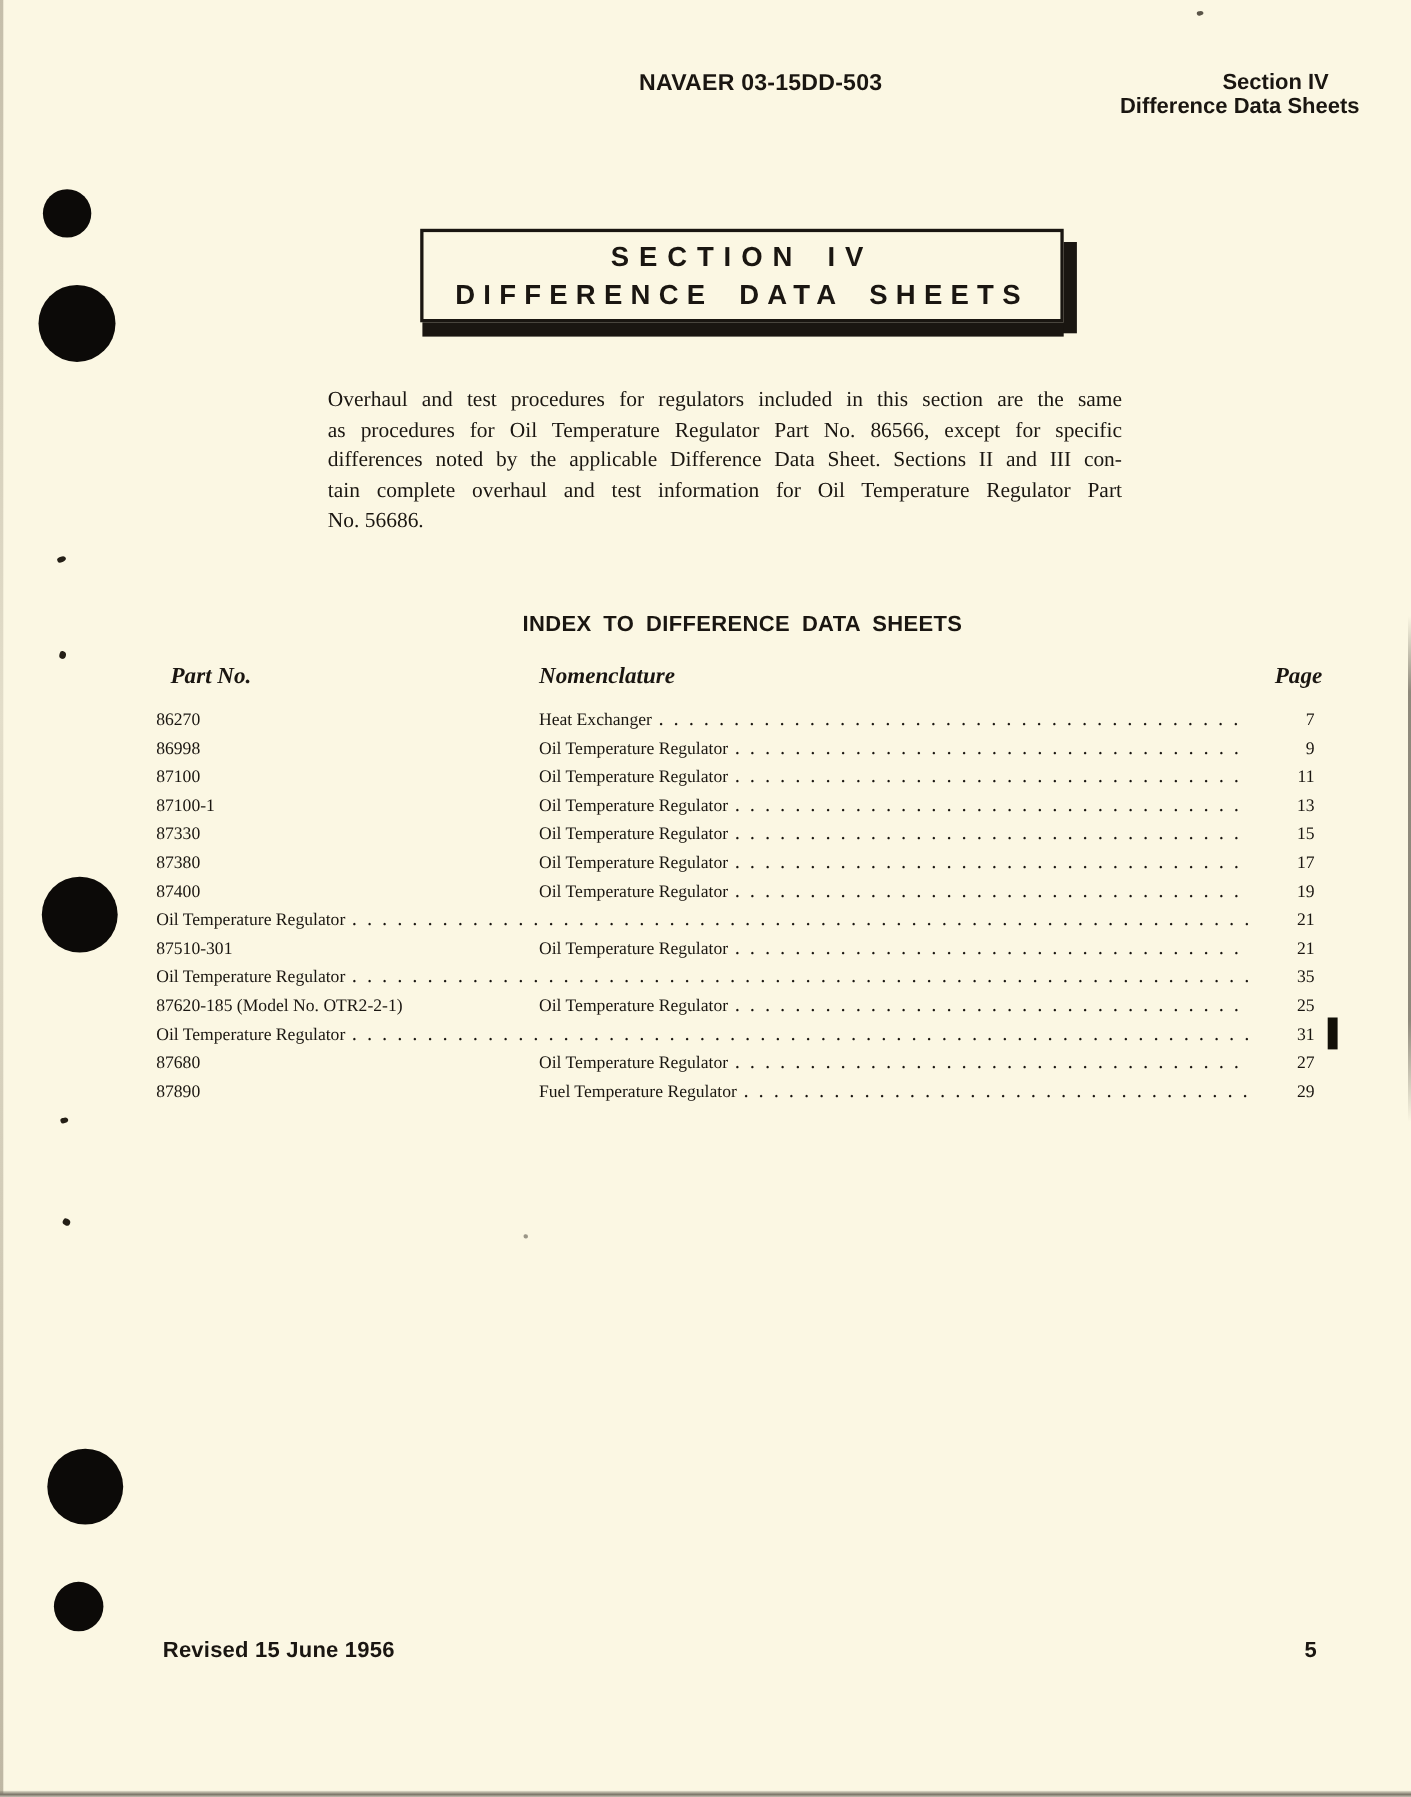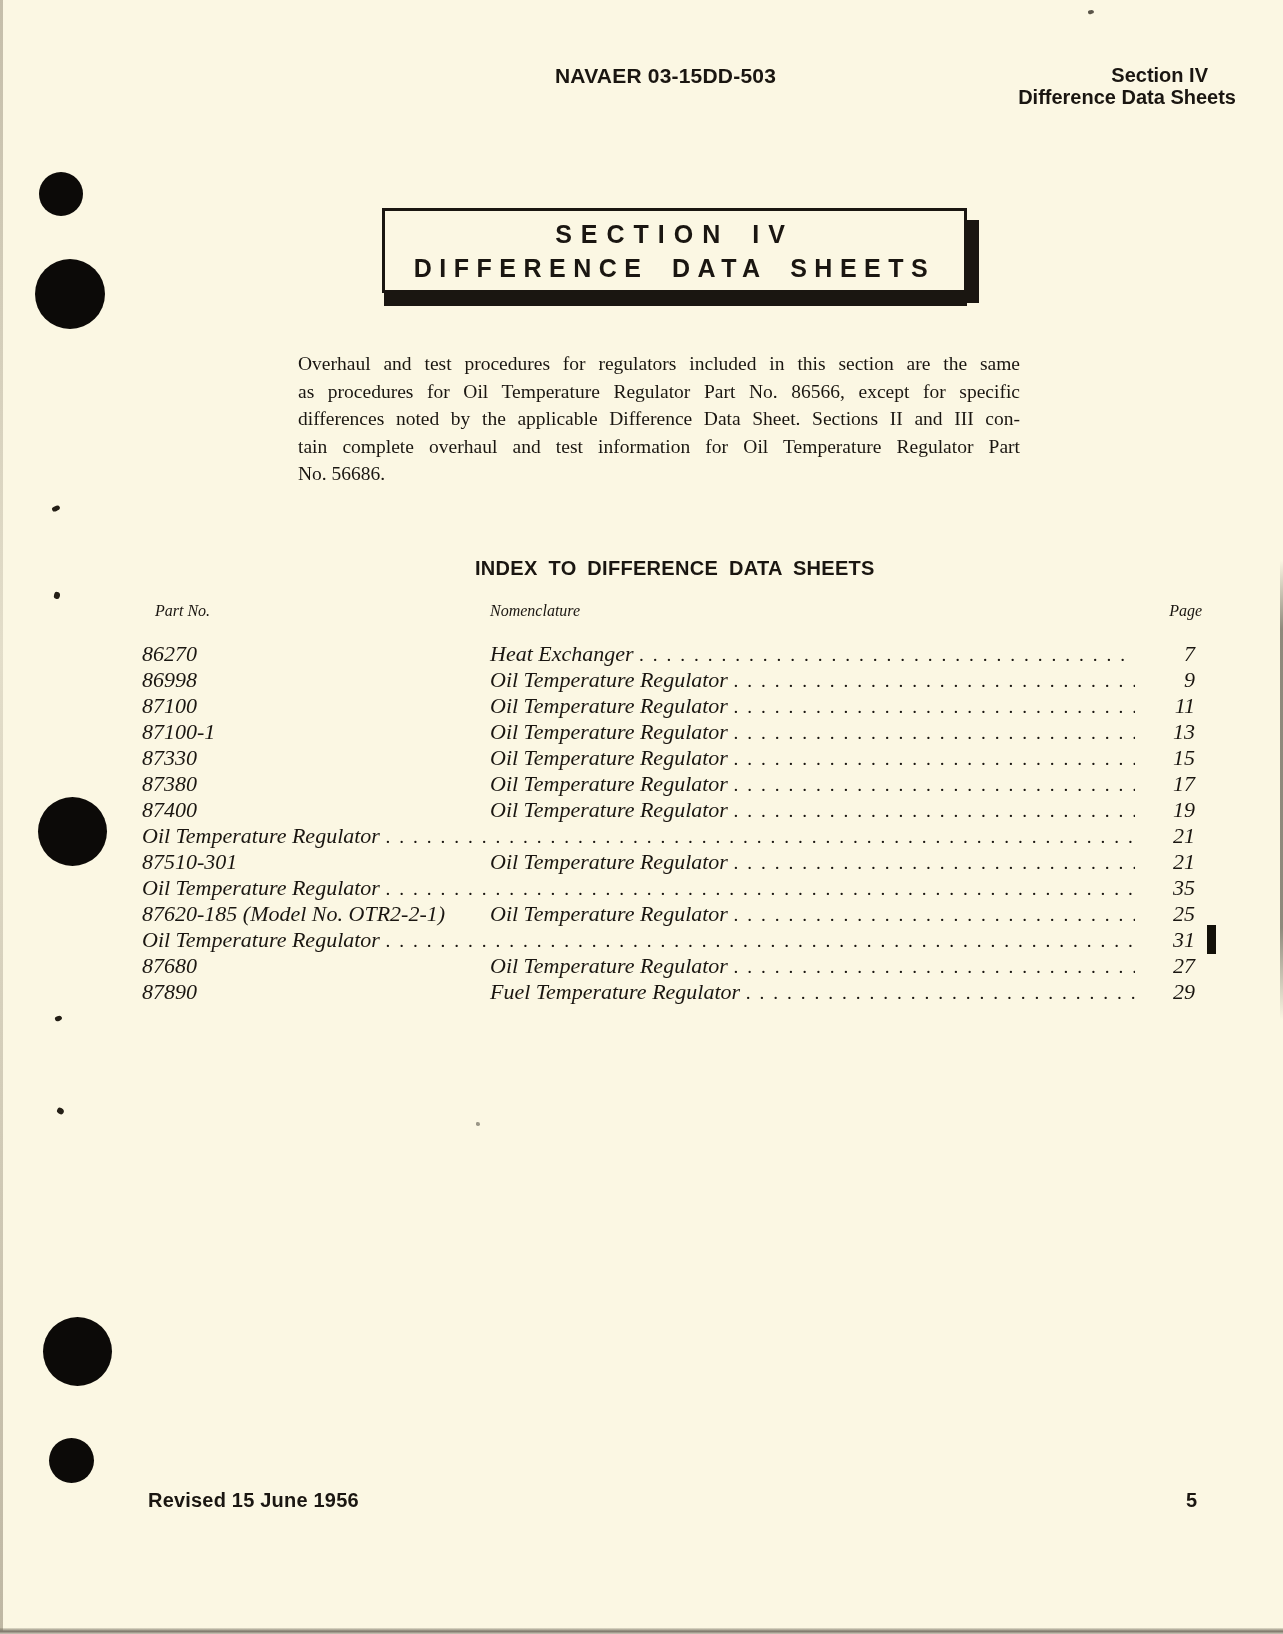--- a/index.html
+++ b/index.html
@@ -9,21 +9,21 @@
   *{margin:0;padding:0;box-sizing:border-box;}
   html,body{background:var(--paper);}
   body{
     width:1283px;height:1634px;position:relative;overflow:hidden;
     font-family:"Liberation Serif", serif;color:var(--ink);
   }
   .sans{font-family:"Liberation Sans", sans-serif;}
 
   
   .doc-number{
-    position:absolute;left:555px;top:64px;
+    position:absolute;left:581px;top:64px;
     font-weight:bold;font-size:21px;letter-spacing:.2px;
   }
   .header-right{
     position:absolute;right:47px;top:64px;text-align:right;
     font-weight:bold;font-size:20px;line-height:22px;
   }
   .header-right .l1{padding-right:28px;}
 
   
   .title-box{
@@ -50,30 +50,29 @@
   .pline{text-align:justify;text-align-last:justify;white-space:normal;}
   .pline.pline-last{text-align:left;text-align-last:left;}
 
   
   .index-title{
     position:absolute;left:475px;top:557px;
     font-weight:bold;font-size:20px;letter-spacing:.3px;word-spacing:5px;
   }
   .col-headers{
     position:absolute;left:142px;top:602px;width:1053px;height:26px;
-    font-style:italic;font-weight:400;font-size:16px;
+    font-style:italic;font-weight:700;font-size:21px;
   }
   .col-part{position:absolute;left:13px;top:0;}
   .col-nom{position:absolute;left:348px;top:0;}
   .col-page{position:absolute;right:-7px;top:0;}
 
   .index-rows{
     position:absolute;left:142px;top:641px;width:1053px;
-    font-size:22px;
-    font-style:italic;
+    font-size:16px;
   }
   .row{
     position:relative;display:flex;align-items:baseline;
     height:26px;line-height:26px;
   }
   .cell-part{flex:0 0 348px;white-space:nowrap;}
   .cell-name{white-space:nowrap;}
   .dots{
     flex:1 1 auto;overflow:hidden;white-space:nowrap;
     margin:0 10px 0 6px;height:26px;

